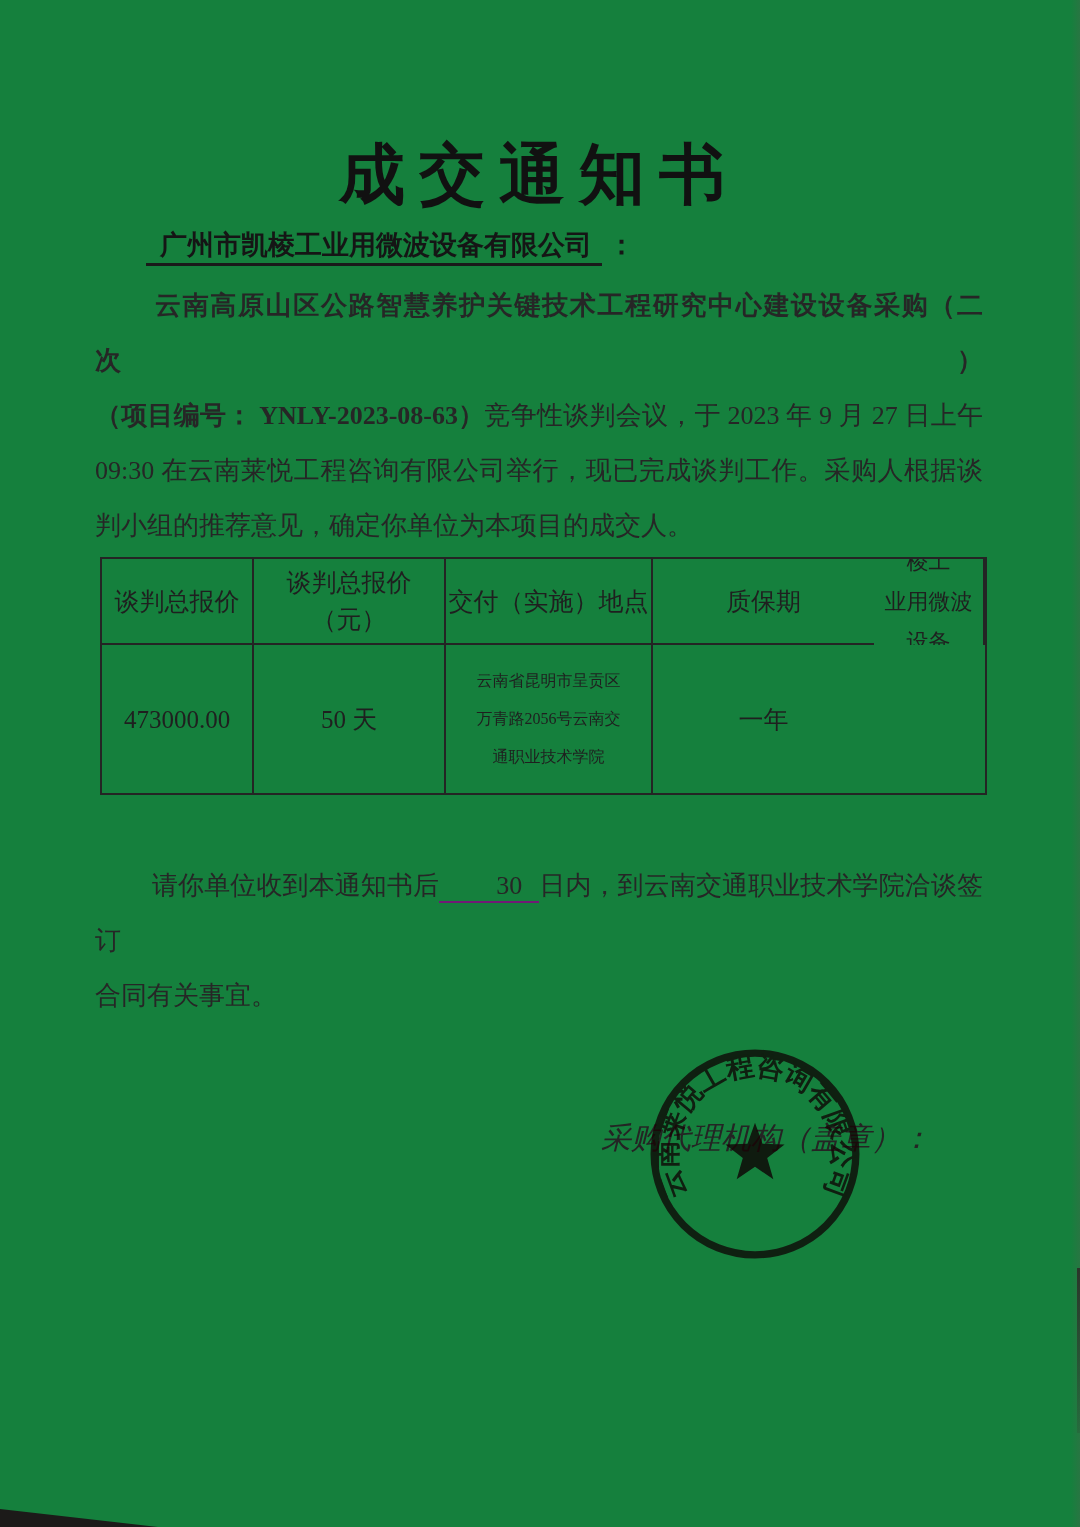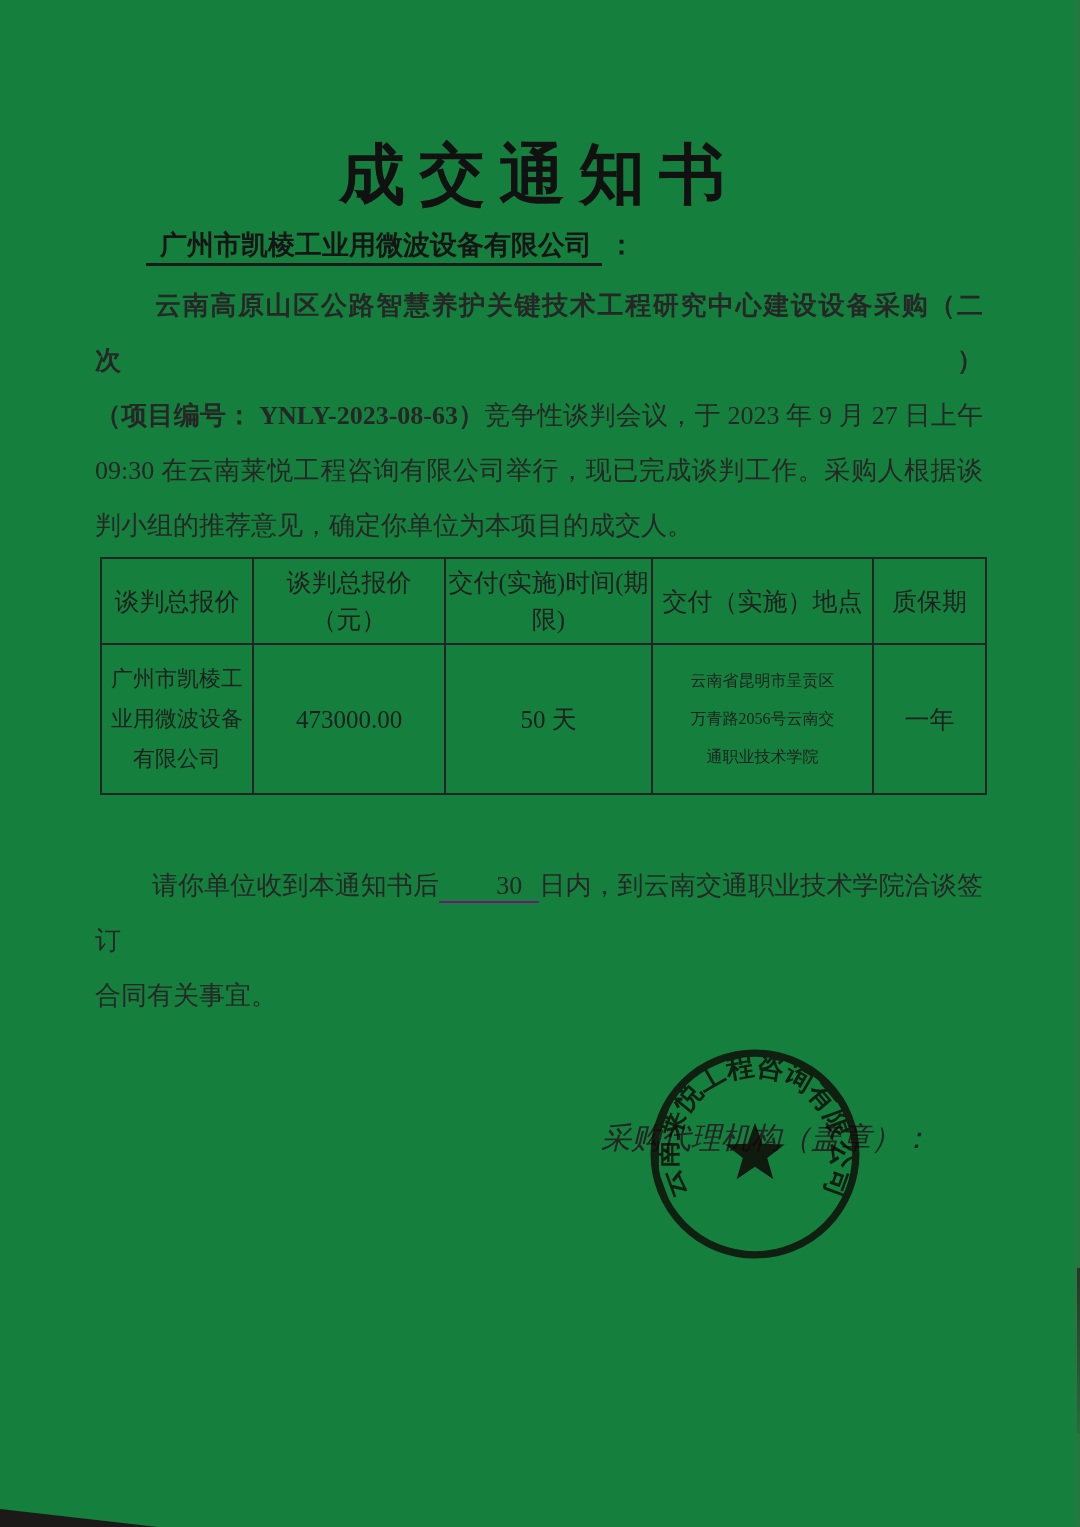--- a/index.html
+++ b/index.html
@@ -98,24 +98,20 @@
   <div class="ntable">
 
     <div class="tcell">
       <span class="cl">谈判总报价</span>
     </div>
     <div class="tcell">
       <span class="cl">谈判总报价</span>
       <span class="cl">（元）</span>
     </div>
     <div class="tcell">
-      <span class="cl">交付(实施)时间(期</span>
-      <span class="cl">限)</span>
-    </div>
-    <div class="tcell">
       <span class="cl">交付（实施）地点</span>
     </div>
     <div class="tcell lastcol">
       <span class="cl">质保期</span>
     </div>
 
     <div class="tcell lastrow comp">
       <span class="cl">广州市凯棱工</span>
       <span class="cl">业用微波设备</span>
       <span class="cl">有限公司</span>

